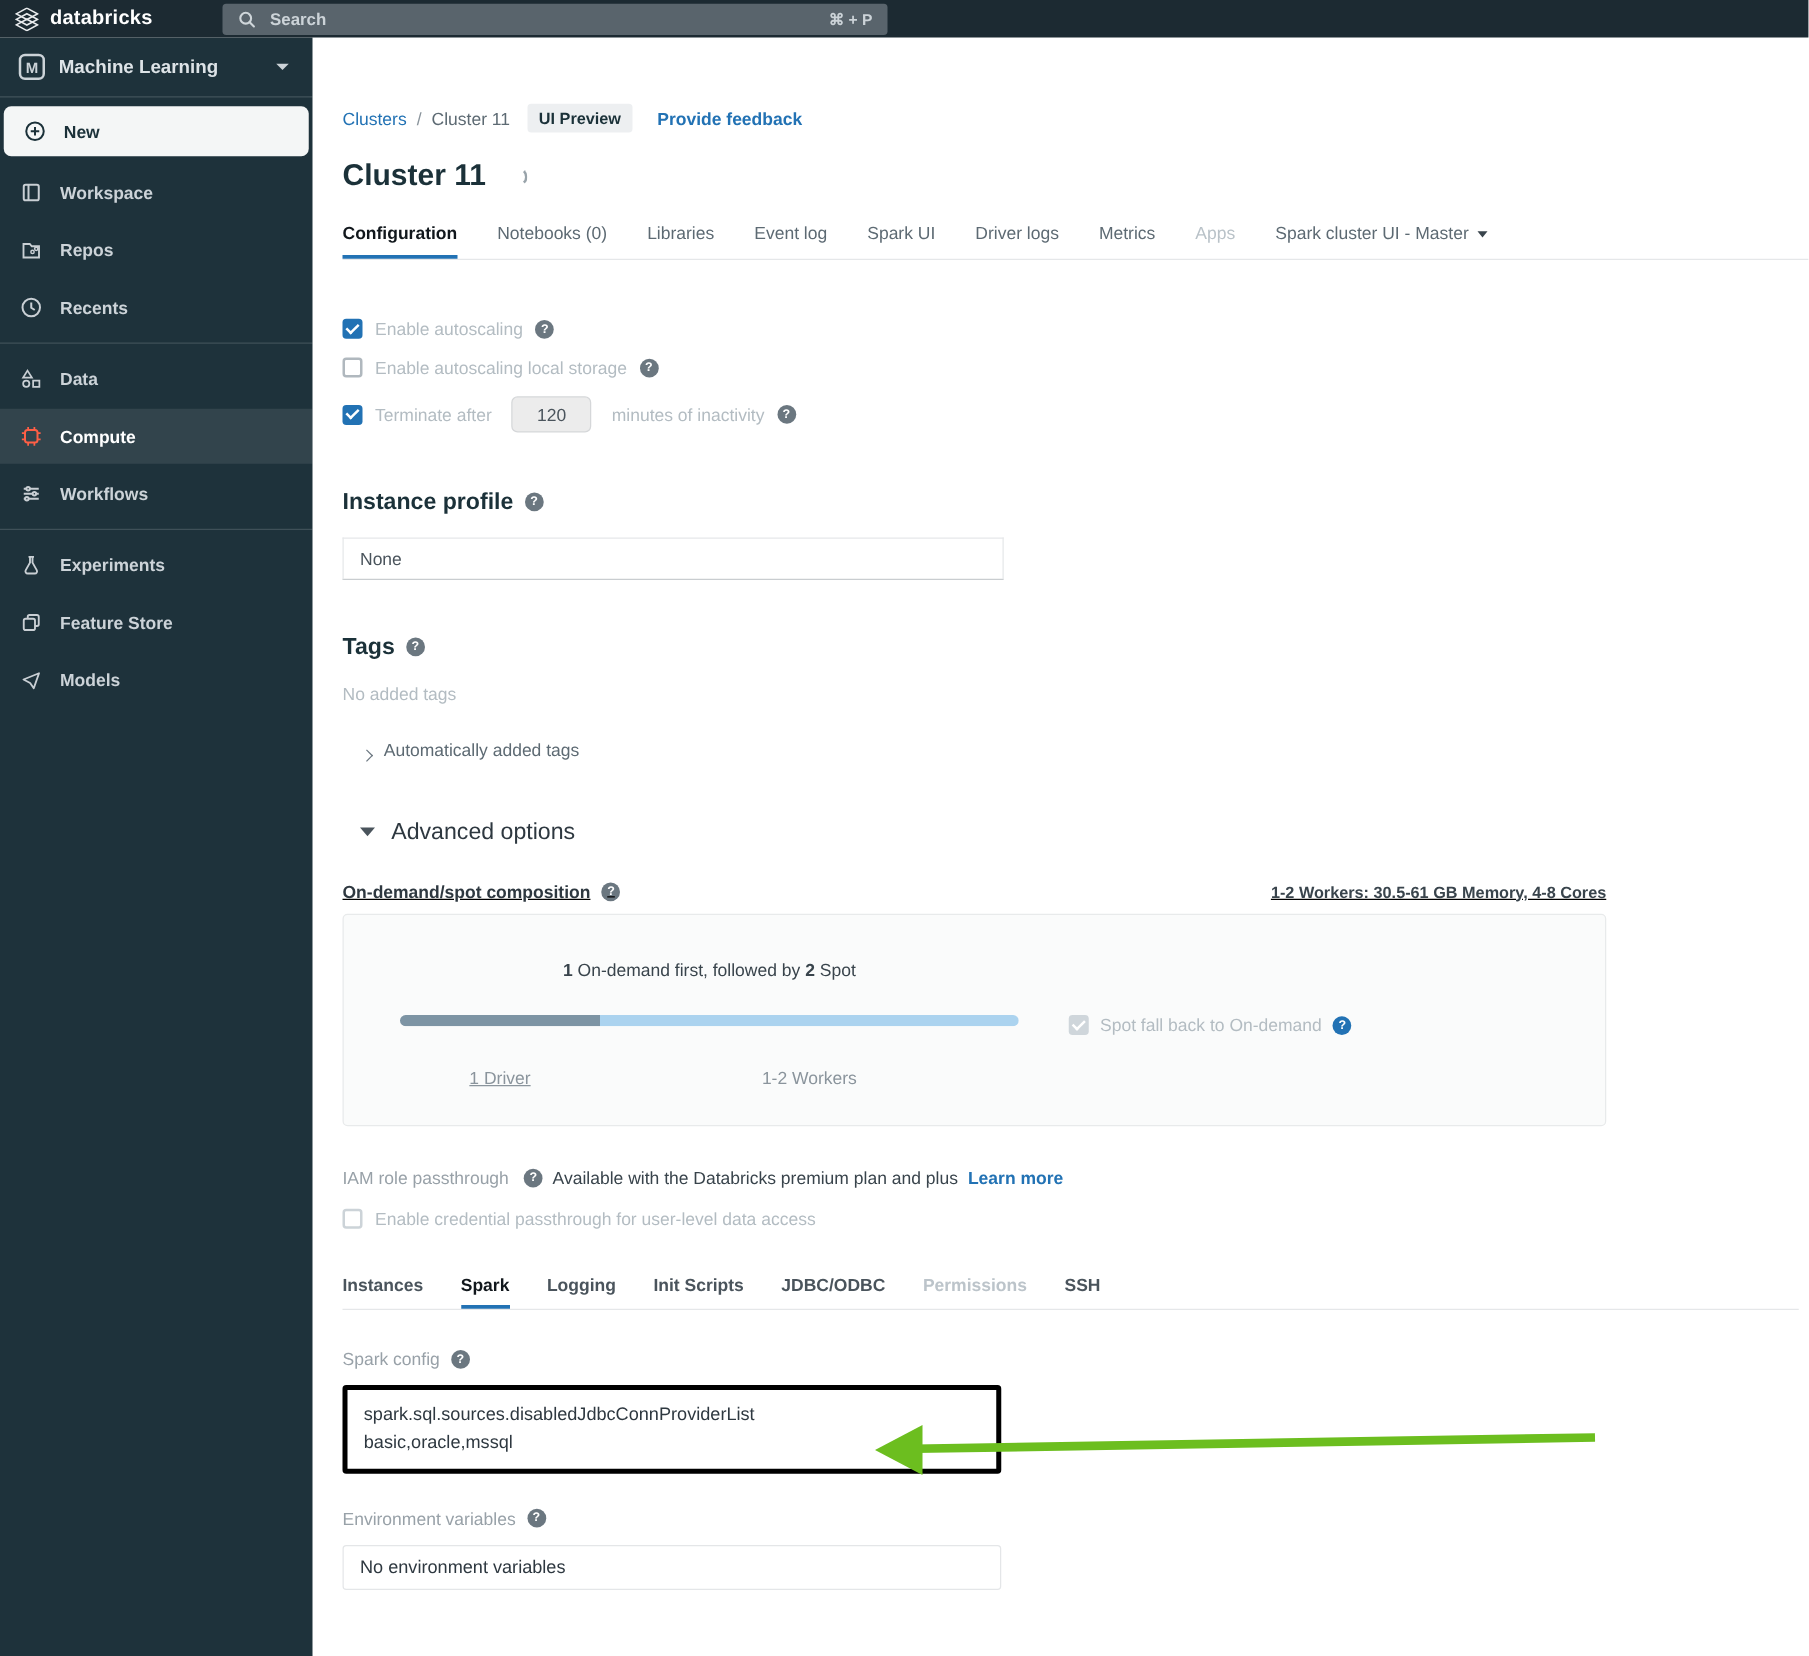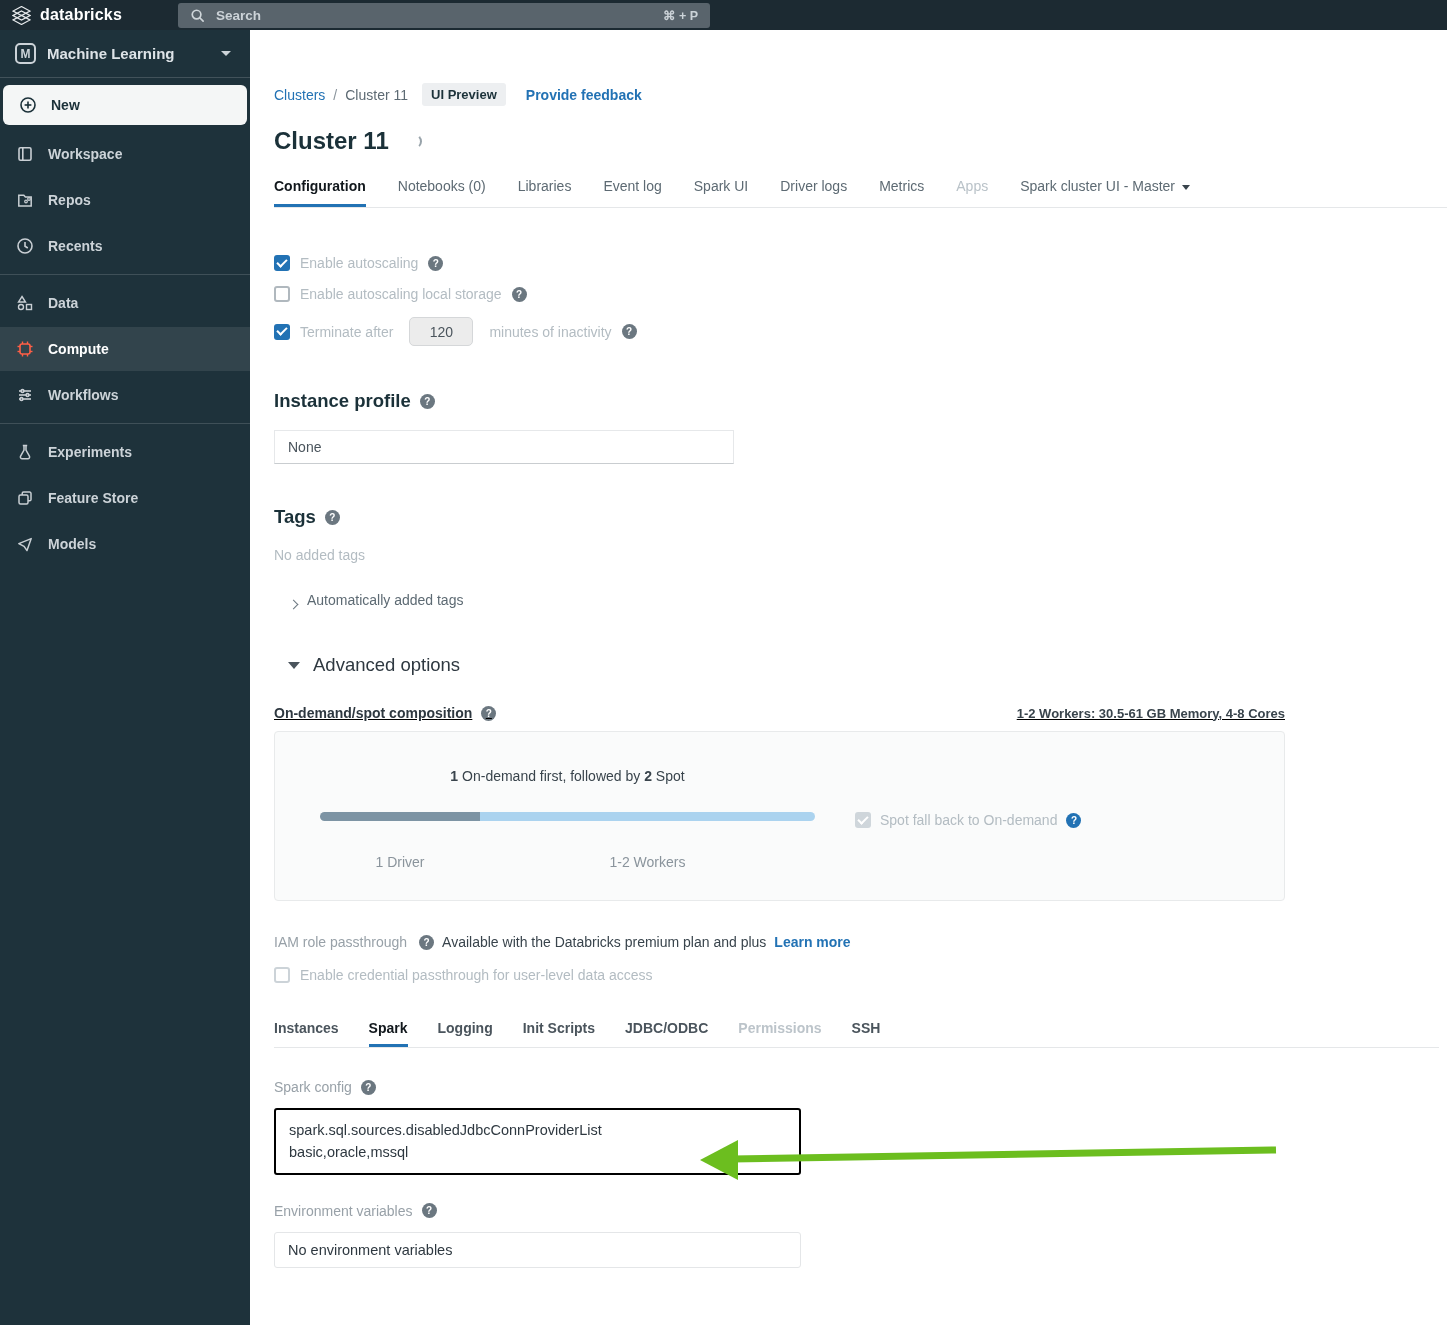--- a/index.html
+++ b/index.html
@@ -62,56 +62,56 @@
   .cb.checked.muted { background:#cfd6db; }
   .cb.unchecked.muted { border-color:#ccd3d8; }
   .help { width:15px; height:15px; min-width:15px; border-radius:50%; background:#6b7780; color:#fff; font-size:10px; font-weight:bold; display:inline-flex; align-items:center; justify-content:center; cursor:pointer; }
   .help::after { content:"?"; }
   .help.blue { background:#2272b4; }
   .num-input { width:64px; height:29px; background:#ececec; border:1px solid #d5d7d9; border-radius:5px; text-align:center; font-size:14px; color:#4a545c; margin:0 6px; outline:none; }
 
   .section-h { font-size:18.5px; font-weight:bold; color:#1b3139; display:flex; align-items:center; gap:9px; }
   .mt-ip { margin-top:44px; }
   .mt-tags { margin-top:42px; }
-  .select { width:460px; height:34px; border:1px solid #e6e8ea; border-bottom-color:#c9cdd0; display:flex; align-items:center; padding:0 13px; font-size:14px; color:#4a545c; margin-top:18px; cursor:pointer; background:#fff; }
+  .select { width:529px; height:34px; border:1px solid #e6e8ea; border-bottom-color:#c9cdd0; display:flex; align-items:center; padding:0 13px; font-size:14px; color:#4a545c; margin-top:18px; cursor:pointer; background:#fff; }
   .muted-text { color:#b3bcc2; font-size:14px; margin-top:19px; }
   .auto-tags { display:flex; align-items:flex-end; gap:10px; color:#5d6a73; font-size:14px; margin-top:29px; margin-left:16px; cursor:pointer; }
   .chev-right { width:7px; height:7px; border-right:1.6px solid #6b7780; border-top:1.6px solid #6b7780; transform:rotate(45deg); margin-top:1px; }
 
   .adv-h { display:flex; align-items:center; gap:13px; font-size:18.5px; color:#2e3840; margin-top:46px; margin-left:14px; cursor:pointer; }
   .tri-down { width:0; height:0; border-left:6px solid transparent; border-right:6px solid transparent; border-top:7px solid #4a545c; }
 
   .spot-row { display:flex; justify-content:space-between; align-items:center; width:1011px; margin-top:29px;text-decoration:underline; }
   .spot-label { font-size:14px; font-weight:bold; color:#2e3840; display:flex; gap:9px; align-items:center; }
   .spot-summary { font-size:13px; font-weight:600; color:#39444c; }
   .spot-box { position:relative; width:1011px; height:170px; background:#fafbfb; border:1px solid #e8eaeb; border-radius:4px; margin-top:10px; }
   .spot-inner { position:absolute; left:45px; top:36px; width:495px; }
   .spot-title { font-size:14px; color:#39444c; text-align:center; margin-bottom:28px; }
   .spot-title .bld { font-weight:bold; }
   .slider { display:flex; height:9px; border-radius:5px; overflow:hidden; cursor:pointer; }
   .seg-dark { width:160px; background:#7d94a4; }
   .seg-light { width:335px; background:#abd3ef; }
   .slider-labels { display:flex; margin-top:33px; font-size:14px; color:#8a949c; }
-  .lab-driver { width:160px; text-align:center; }
+  .lab-driver { width:160px; text-align:center;text-decoration:underline; }
   .lab-workers { width:335px; text-align:center; }
   .fallback { position:absolute; left:580px; top:80px; display:flex; align-items:center; gap:9px; font-size:14px; color:#b3bcc2; }
 
   .iam-row { display:flex; align-items:center; gap:8px; margin-top:33px; font-size:14px; }
   .iam-label { color:#98a1a8; margin-right:4px; }
   .iam-note { color:#39444c; }
   .iam-link { color:#2272b4; font-weight:bold; cursor:pointer; }
   .cred-row { margin-top:17px; margin-bottom:0; }
 
   .subtabs { display:flex; gap:30px; margin-top:37px; border-bottom:1px solid #e5e7e9; font-size:14px; width:1165px; }
   .subtab { padding-bottom:11px; color:#4a545c; font-weight:600; cursor:pointer; }
   .subtab.active { color:#11171c; font-weight:bold; border-bottom:3px solid #2272b4; padding-bottom:8px; }
   .subtab.disabled { color:#bcc4ca; cursor:default; }
 
   .field-label { margin-top:31px; color:#98a1a8; font-size:14px; display:flex; gap:9px; align-items:center; }
-  .code-box { width:527px; border:2px solid #000000; border-radius:3px; margin-top:13px; padding:9px 13px; font-size:14.5px; color:#2e3840; white-space:pre-line; line-height:1.55; background:#fff; }
+  .code-box { width:527px; border:4px solid #000000; border-radius:3px; margin-top:13px; padding:9px 13px; font-size:14.5px; color:#2e3840; white-space:pre-line; line-height:1.55; background:#fff; }
   .env-box { width:527px; border:1px solid #e4e6e8; border-radius:3px; margin-top:13px; padding:9px 13px; font-size:14.5px; color:#2e3840; background:#fff; }
   .env-gap { margin-top:28px; }
 
   .arrow-overlay { position:absolute; left:698px; top:1128px; z-index:9; pointer-events:none; }
 </style>
 </head>
 <body>
 
 <div class="app">
 

